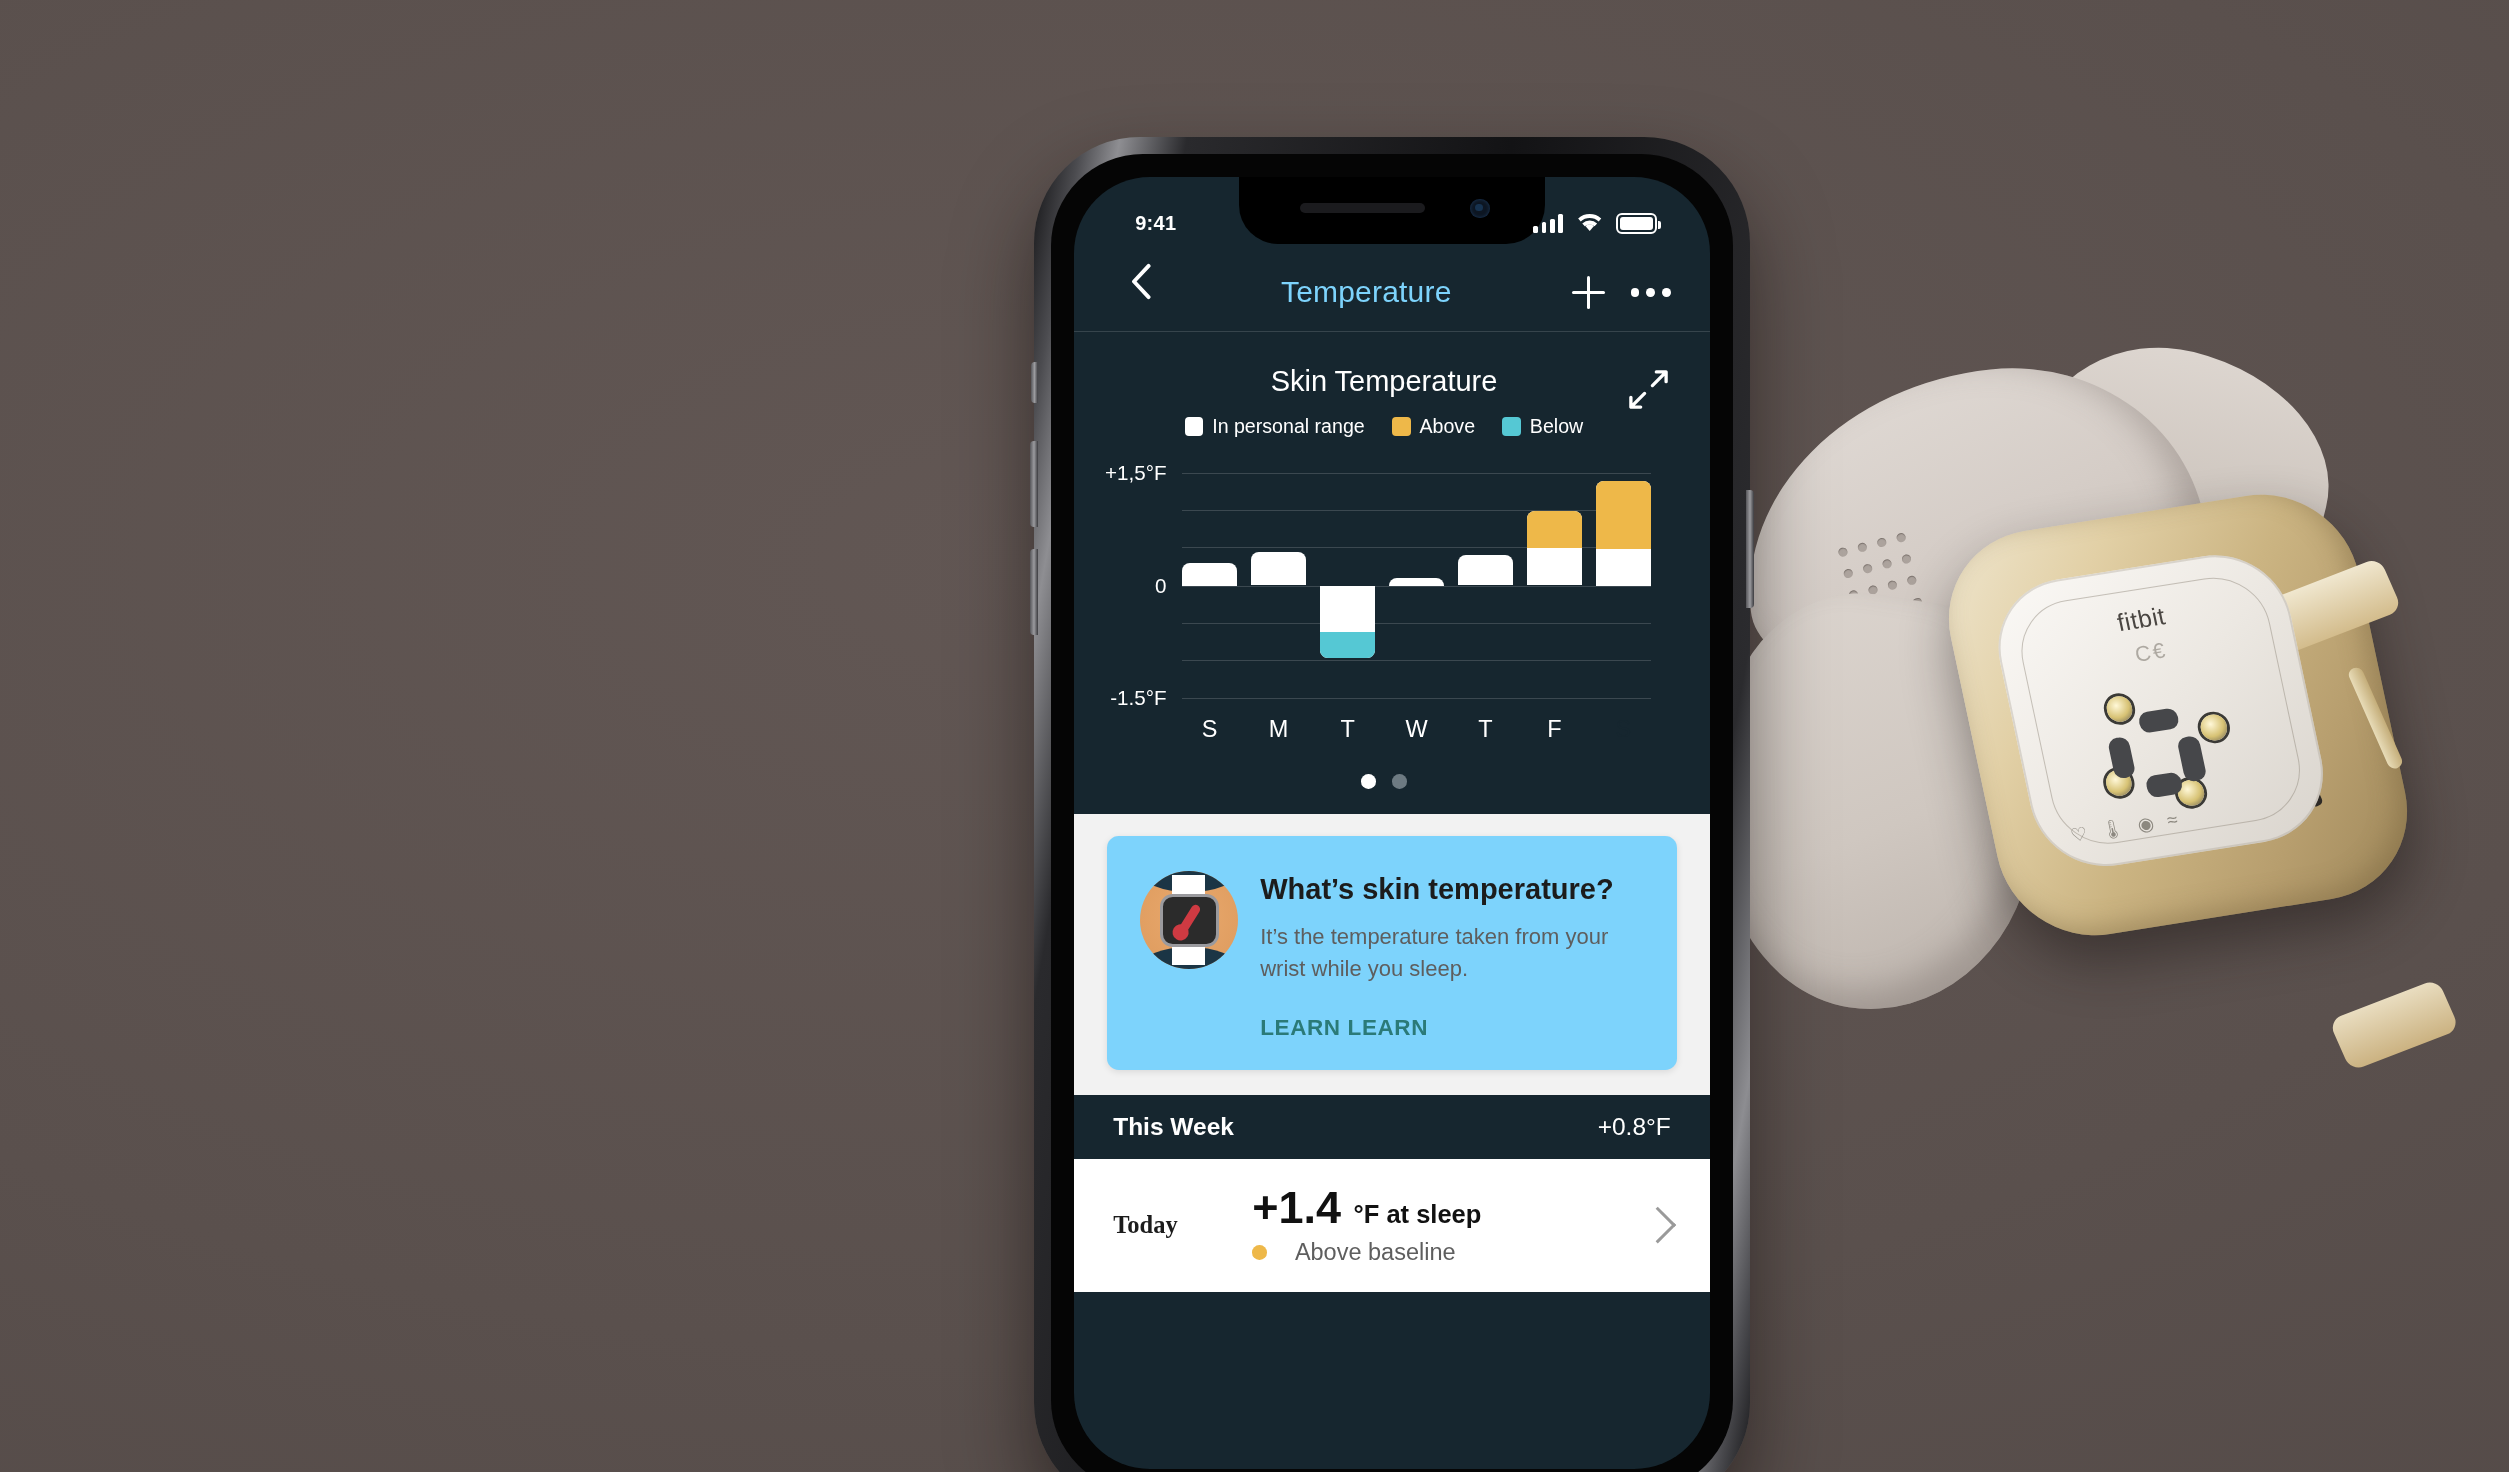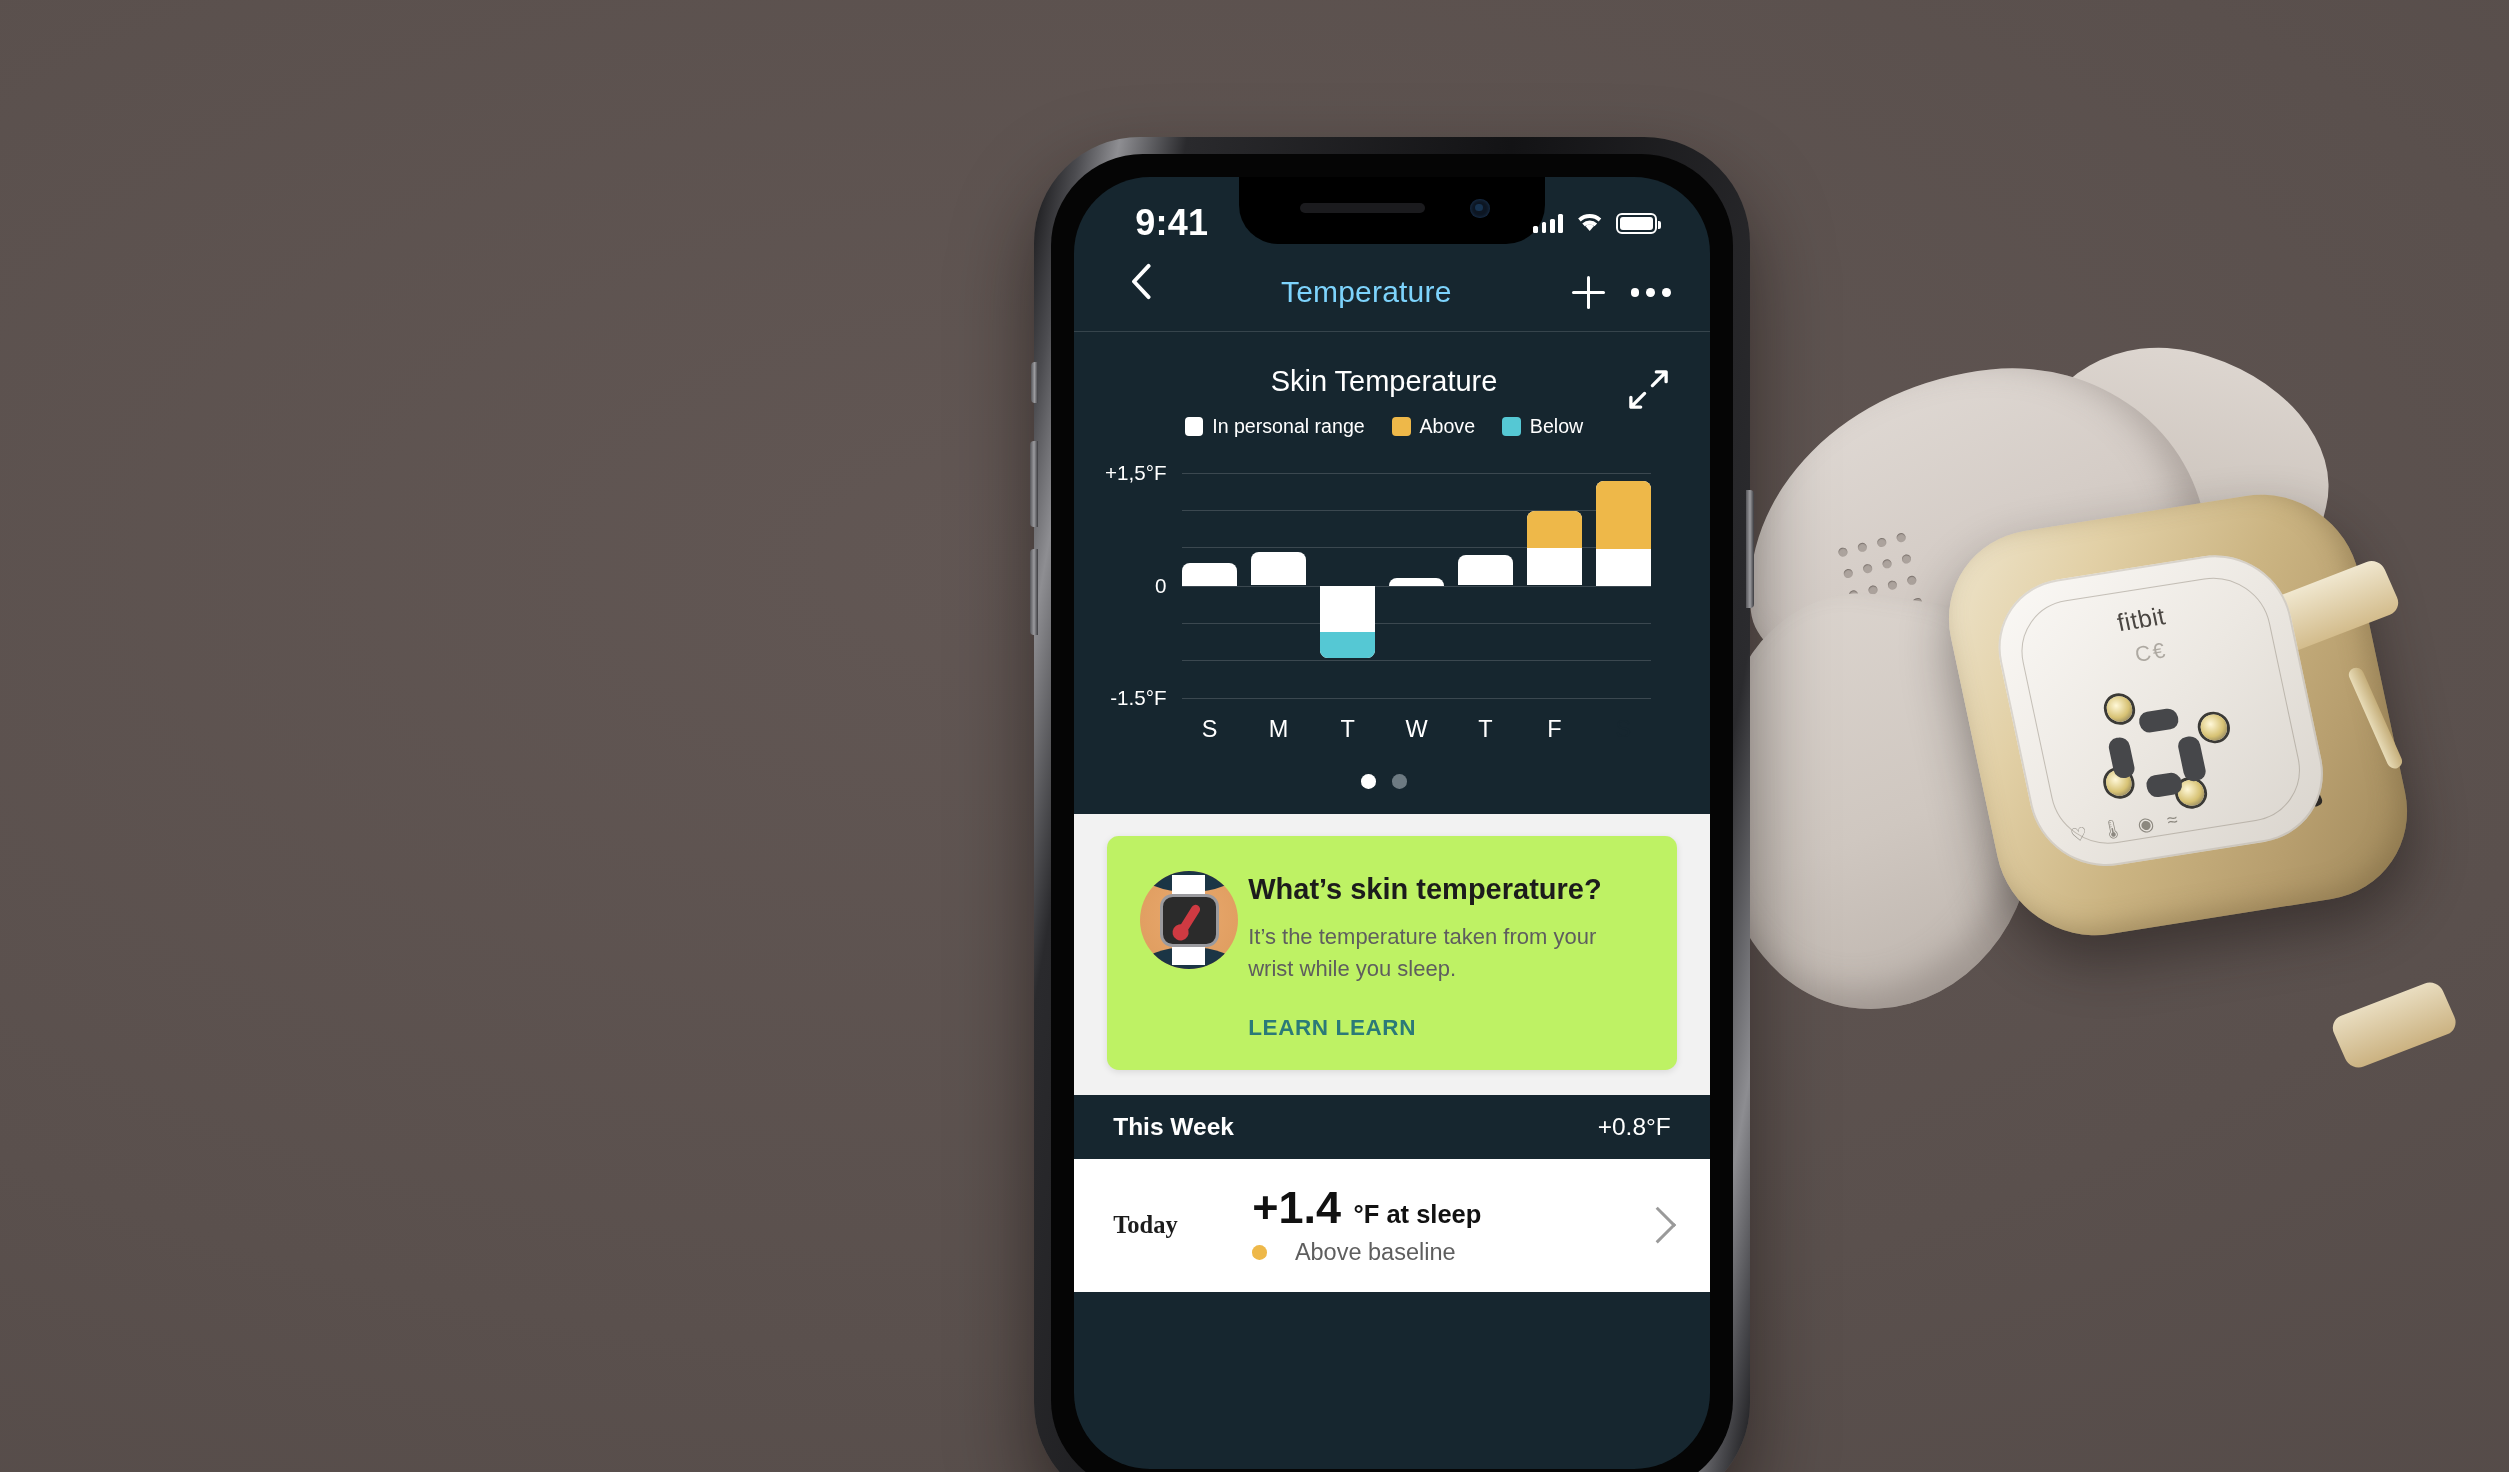--- a/index.html
+++ b/index.html
@@ -94,21 +94,21 @@
     border-radius:50%; background:#16324f; }
   .side-btn { position:absolute; background:linear-gradient(90deg,#56565a,#9b9b9f,#3b3b3f); }
   .sb-mute { left:-2.9px; top:225px; width:6.9px; height:41px; border-radius:3.9px 0 0 3.9px; }
   .sb-up { left:-3.9px; top:304px; width:7.8px; height:86px; border-radius:3.9px 0 0 3.9px; }
   .sb-down { left:-3.9px; top:412px; width:7.8px; height:86px; border-radius:3.9px 0 0 3.9px; }
   .sb-power { right:-3.9px; top:353px; width:7.8px; height:118px; border-radius:0 3.9px 3.9px 0; }
 
   
   .status-bar { position:relative; height:71px; display:flex; align-items:center;
     justify-content:space-between; padding:21.6px 53px 0 61px; color:#fff; z-index:31; }
-  .status-time { font-size:36px; font-weight:bold; letter-spacing:0.3px; }
+  .status-time { font-size:20px; font-weight:bold; letter-spacing:0.3px; }
   .status-icons { display:flex; align-items:center; gap:12.7px; }
   .sig { display:flex; align-items:flex-end; gap:3.4px; height:19.6px; }
   .sig i { width:4.9px; background:#fff; border-radius:1.5px; display:block; }
   .sig i:nth-child(1){height:6.9px}.sig i:nth-child(2){height:10.8px}
   .sig i:nth-child(3){height:14.7px}.sig i:nth-child(4){height:19.6px}
   .batt { width:41px; height:20.6px; border:2.5px solid #fff; border-radius:5.9px; position:relative; }
   .batt::after { content:""; position:absolute; right:-5.9px; top:5.9px; width:2.9px; height:7.8px;
     background:#fff; border-radius:0 2px 2px 0; }
   .batt i { position:absolute; left:2px; top:2px; bottom:2px; right:2px; background:#fff; border-radius:2.9px; }
 
@@ -147,22 +147,22 @@
   .xaxis { display:flex; justify-content:space-between; margin:17.6px 43px 0 108px; }
   .xlab { width:55px; text-align:center; color:#fff; font-size:23.5px; font-weight:500; position:relative; }
   .xlab.today { color:#16262F; }
   .day-badge { position:absolute; left:50%; top:-10.8px; transform:translateX(-50%);
     width:41px; height:49px; background:#fff; border-radius:8.8px 8.8px 6.9px 6.9px;
     clip-path: polygon(50% 0%, 100% 14%, 100% 100%, 0% 100%, 0% 14%); z-index:-1; }
   .dots { display:flex; justify-content:center; gap:15.7px; padding:31px 0 25.5px; }
   .dots i { width:14.7px; height:14.7px; border-radius:50%; display:block; }
 
   .white-zone { background:#F2F2F2; padding:21.6px 33px 25.5px; }
-  .info-card { background:#bef264; border-radius:11.8px; padding:35px 33px 29px;
-    box-shadow:0 2px 7.8px rgba(0,0,0,.10); display:flex; gap:10px; }
+  .info-card { background:#7dd3fc; border-radius:11.8px; padding:35px 33px 29px;
+    box-shadow:0 2px 7.8px rgba(0,0,0,.10); display:flex; gap:22px; }
   .card-avatar { width:98px; height:98px; border-radius:50%; flex-shrink:0; position:relative;
     overflow:hidden; background:radial-gradient(circle at 50% 45%, #e9a96e 0%, #dd9a5c 100%); }
   .av-band-t { position:absolute; left:0; right:0; top:-19.6px; height:41px; background:#1b3545;
     border-radius:0 0 60% 60%; }
   .av-band-b { position:absolute; left:0; right:0; bottom:-19.6px; height:41px; background:#1b3545;
     border-radius:60% 60% 0 0; }
   .av-strap { position:absolute; left:32px; top:3.9px; width:33px; height:90px; background:#fff; }
   .av-watch { position:absolute; left:19.6px; top:23.5px; width:59px; height:53px; background:#2b2b2b;
     border:3.9px solid #9a9a9e; border-radius:12.7px; }
   .av-thermo { position:absolute; left:22.5px; top:5.9px; width:8.8px; height:32px; background:#cf3a42;

